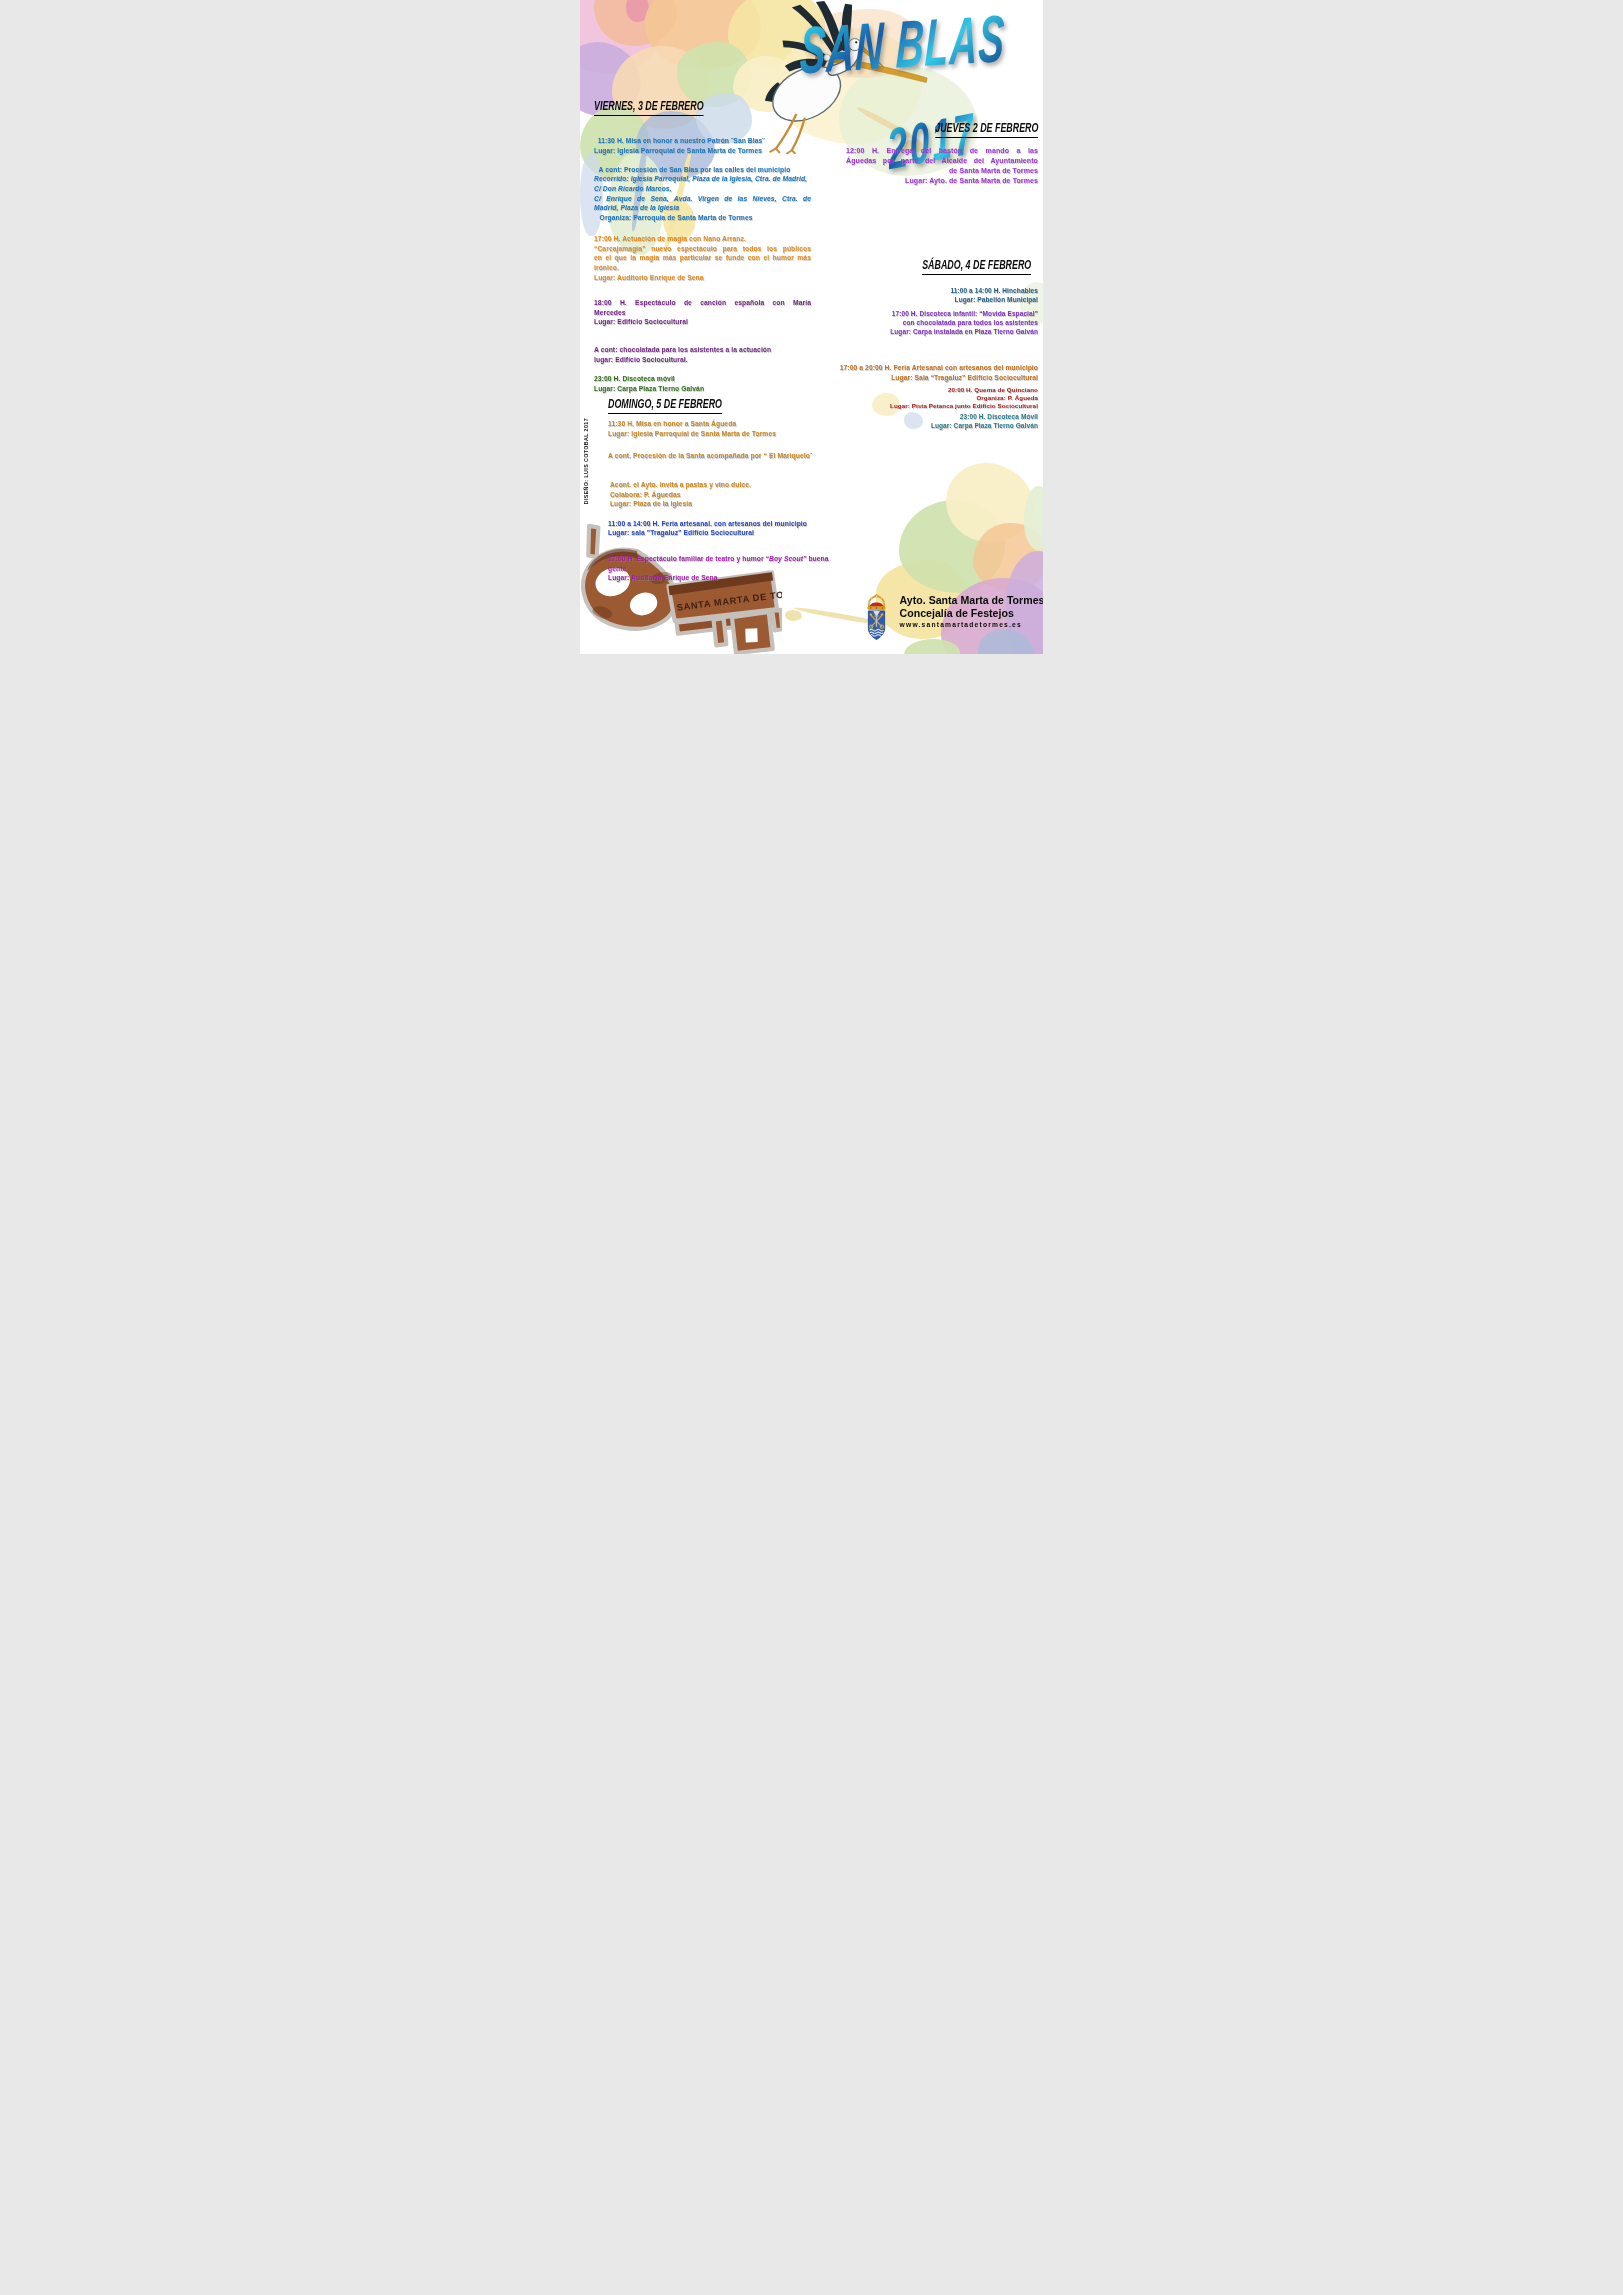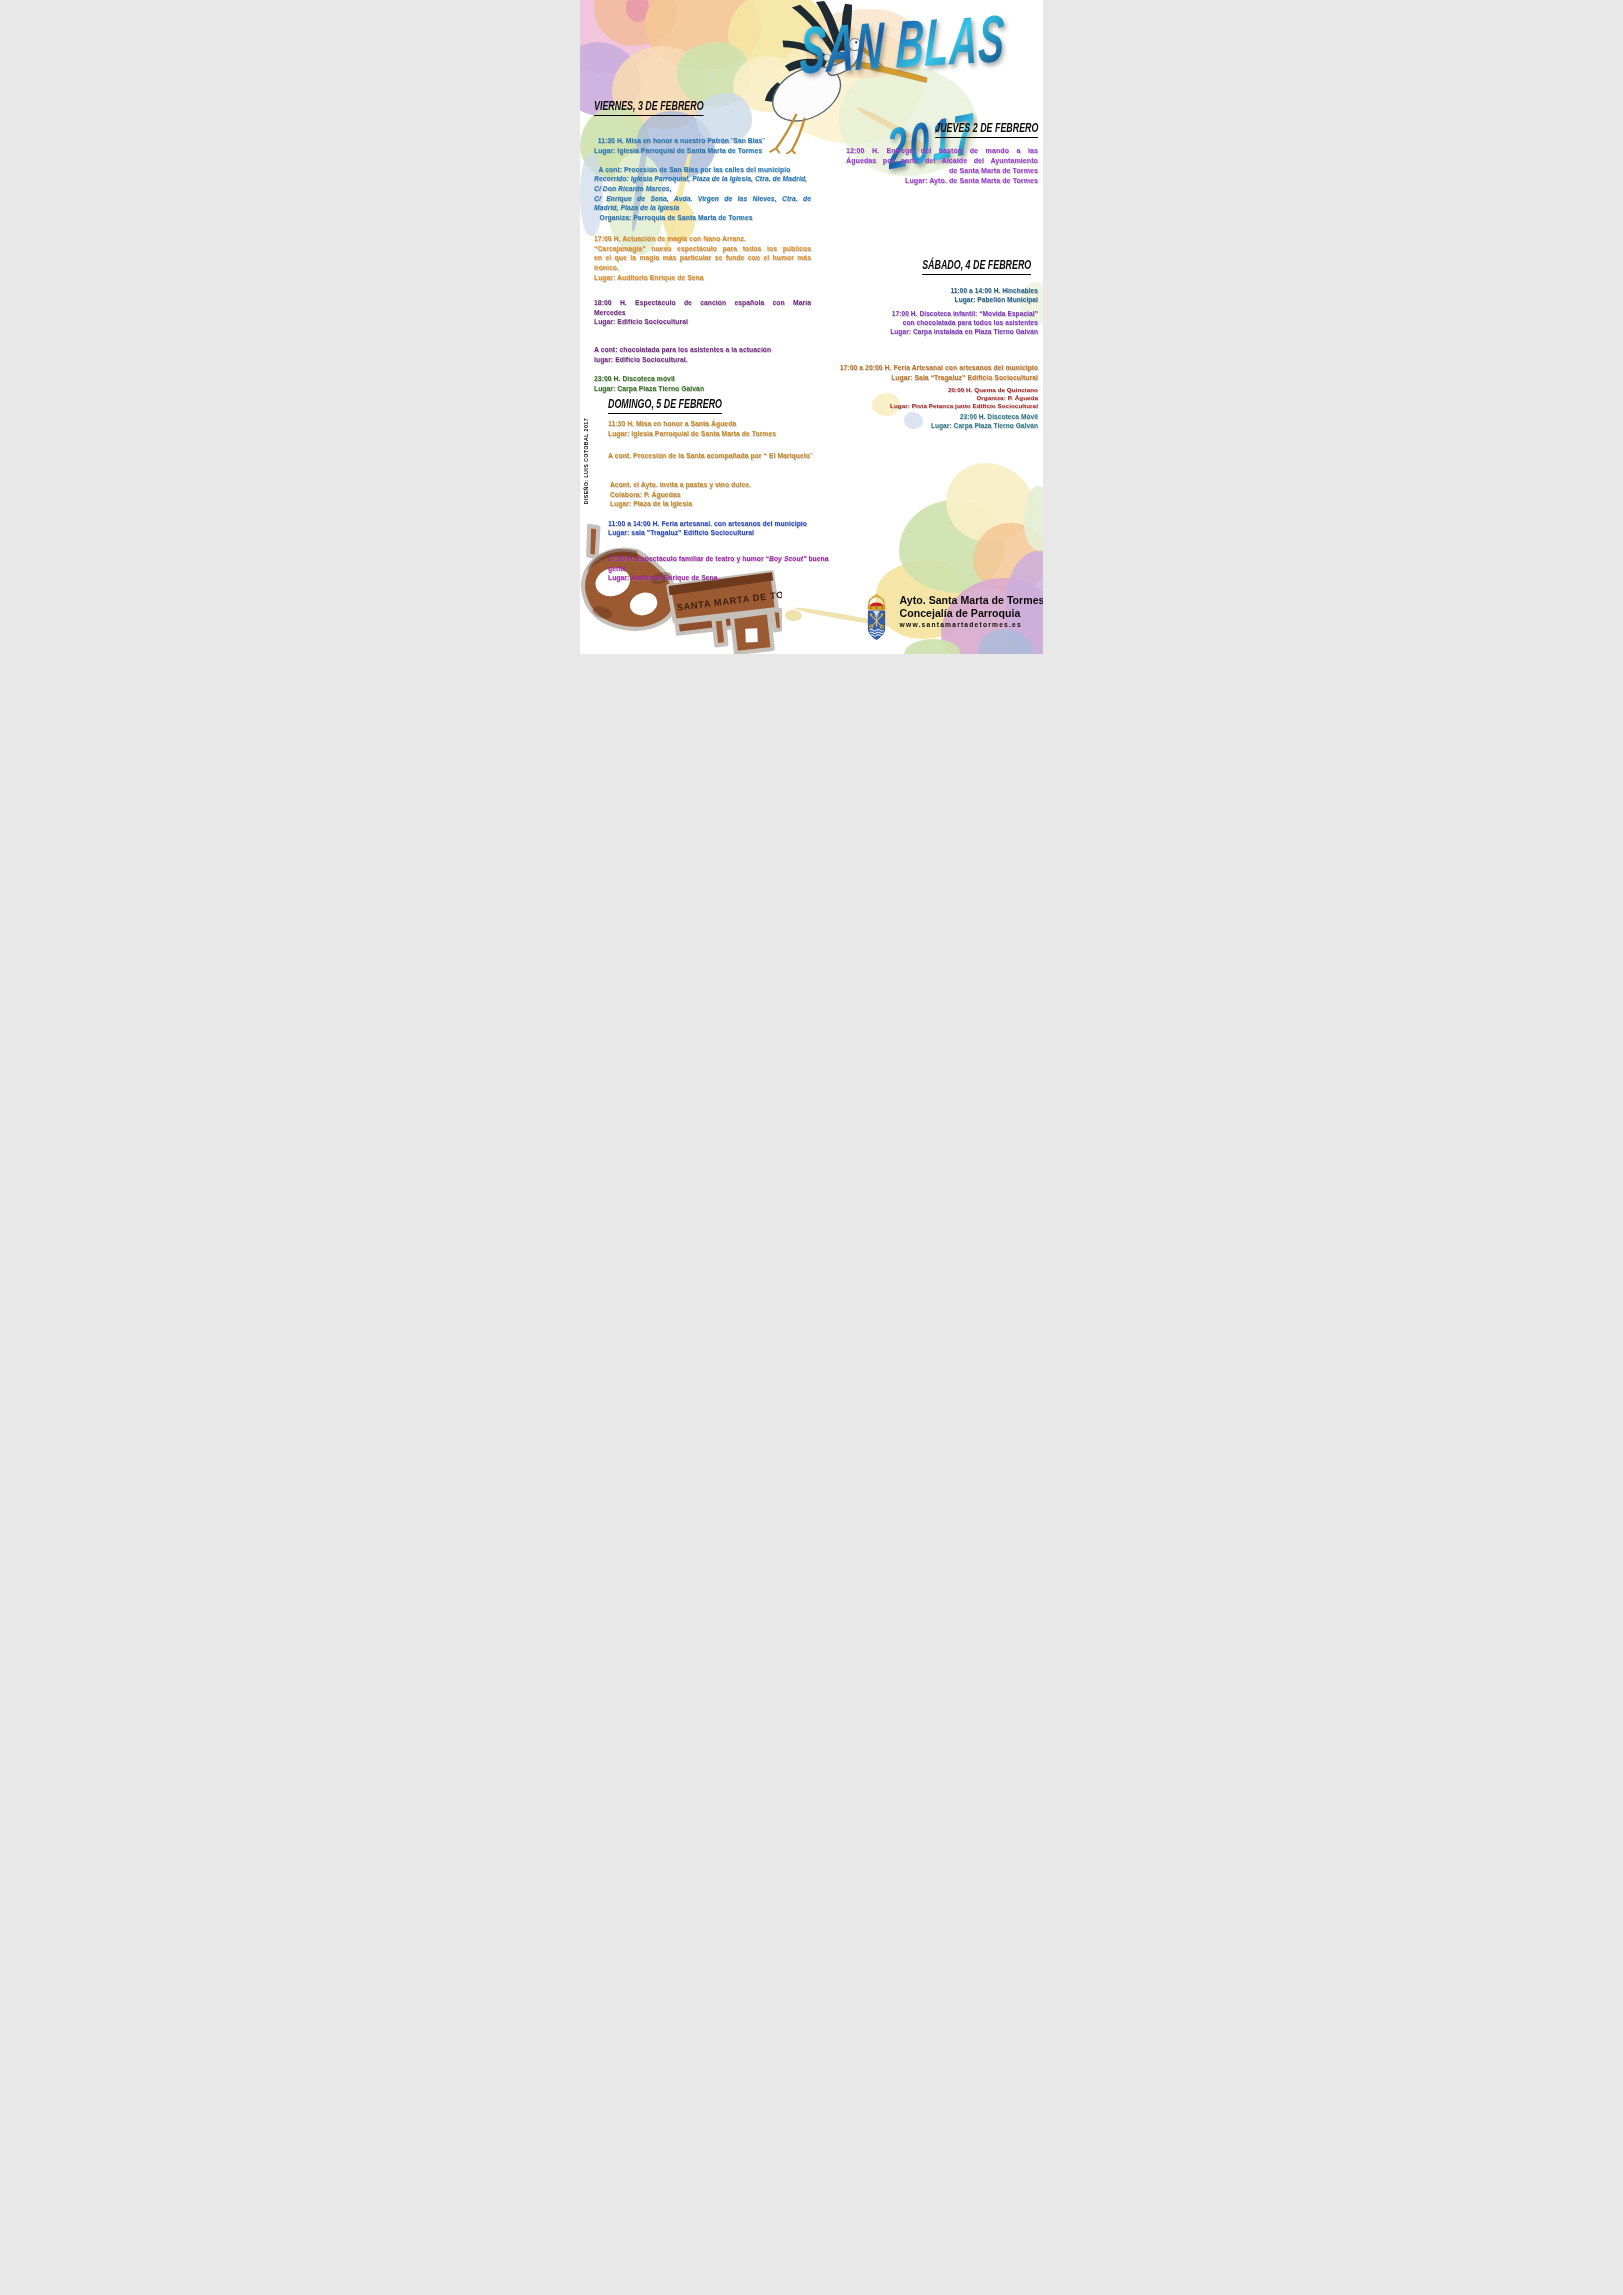--- a/index.html
+++ b/index.html
@@ -274,19 +274,19 @@
       <circle cx="42" cy="112" r="5.5" fill="none" stroke="#e2b02c" stroke-width="3.5"></circle>
       <circle cx="78" cy="112" r="5.5" fill="none" stroke="#e2b02c" stroke-width="3.5"></circle>
       <rect x="74" y="68" width="9" height="7" fill="#e2b02c" transform="rotate(-46 78 71)"></rect>
       <rect x="37" y="68" width="9" height="7" fill="#e2b02c" transform="rotate(46 42 71)"></rect>
       <path d="M60,78 L48,58 L72,58 Z" fill="#e0e0e0" stroke="#9a9a9a"></path>
       <rect x="58" y="76" width="4" height="36" fill="#c9c9c9" stroke="#8c8c8c" stroke-width="0.8"></rect>
       <rect x="53" y="73" width="14" height="5" fill="#b5b5b5"></rect>
     </svg>
     <div style="margin-left:5.6px;">
       <div class="f1">Ayto. Santa Marta de Tormes</div>
-      <div class="f1">Concejalía de Parroquia</div>
+      <div class="f1">Concejalía de Festejos</div>
       <div class="f3">www.santamartadetormes.es</div>
     </div>
   </div>
 
 </div>
 
 
 </body></html>

